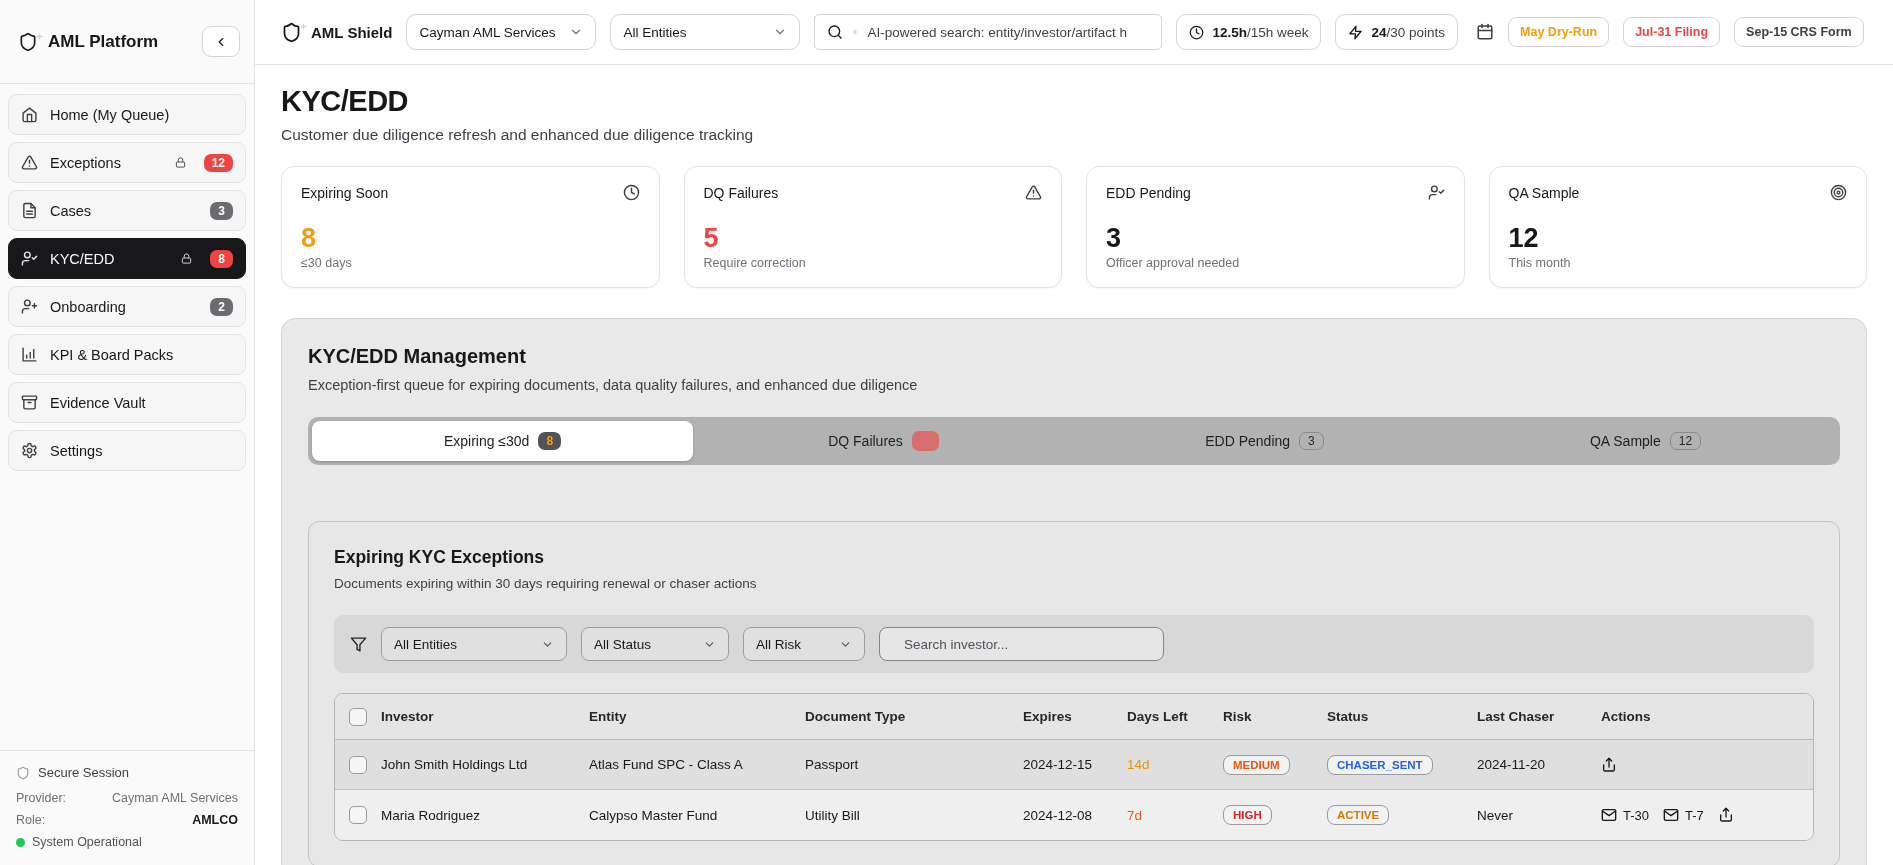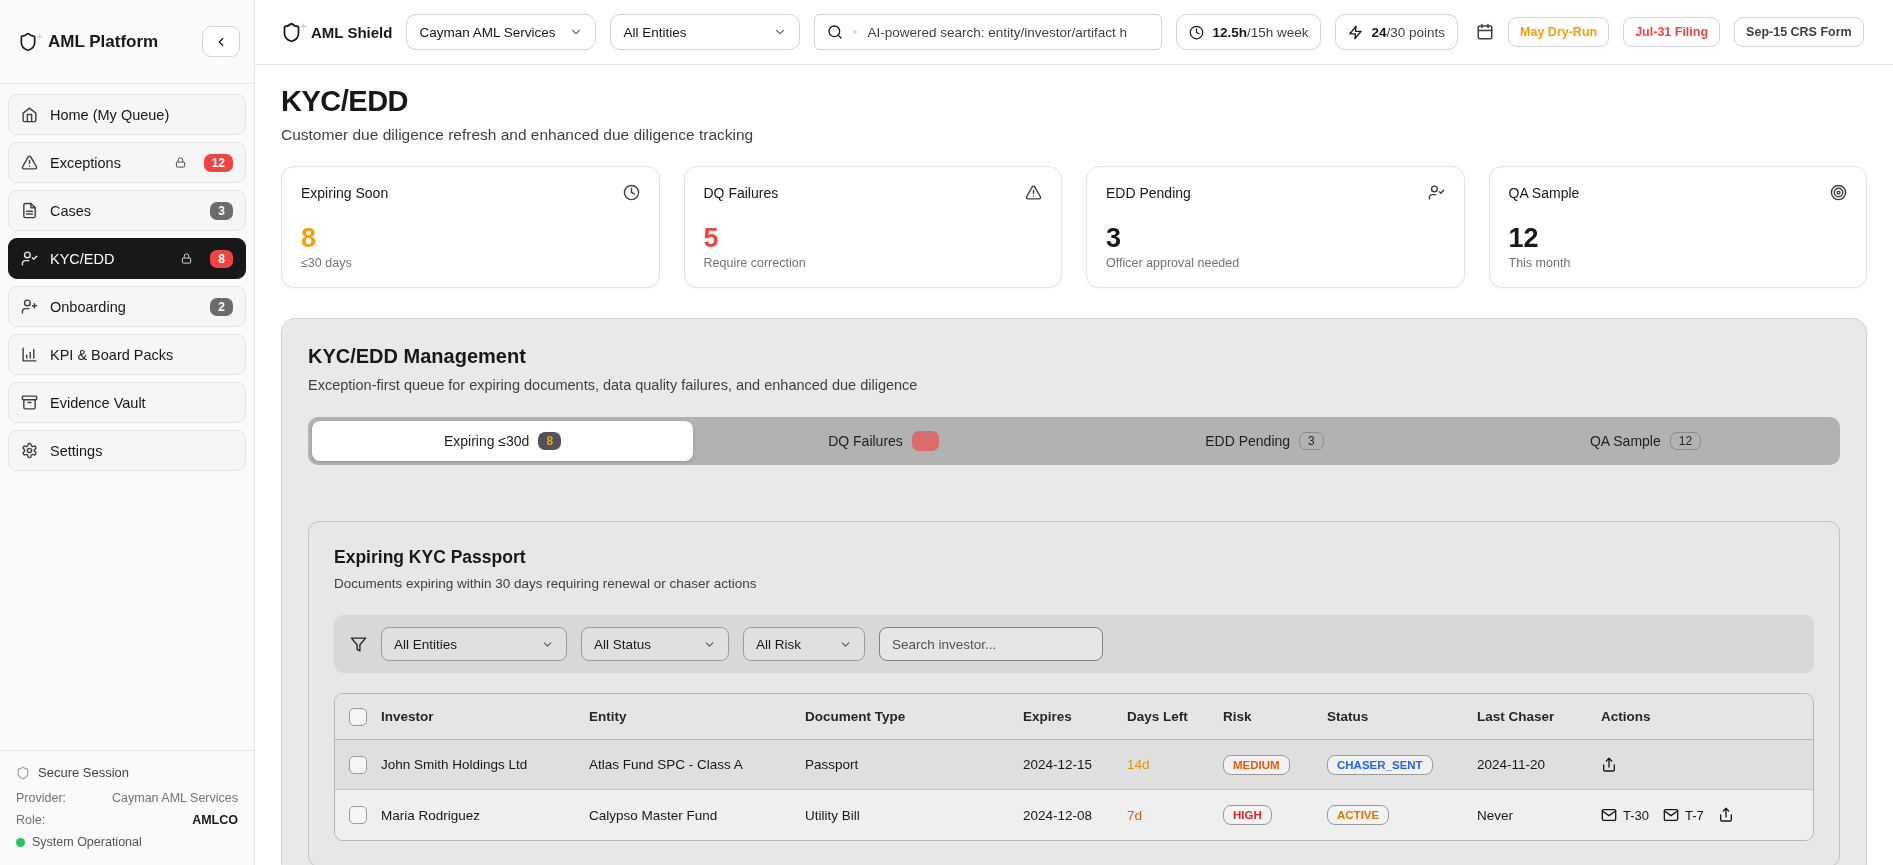--- a/index.html
+++ b/index.html
@@ -97,22 +97,22 @@
     background:#e7e7e7; }
   .exp-title { font-size:17.5px; font-weight:bold; }
   .exp-sub { font-size:13.5px; color:#3f3f46; margin-top:8px; }
   .filterbar { margin-top:24px; background:#d8d8d8; border-radius:9px; height:58px;
     display:flex; align-items:center; gap:14px; padding:0 16px; }
   .filterbar .ic { color:#27272a; }
   .f-select { height:34px; border:1px solid #9c9c9c; border-radius:8px; background:#e0e0e0;
     display:flex; align-items:center; justify-content:space-between; padding:0 12px;
     font-size:13.5px; cursor:pointer; }
   .f-select.w1{ width:186px; } .f-select.w2{ width:148px; } .f-select.w3{ width:122px; }
-  .f-search { width:224px; height:34px; border:1px solid #838383; border-radius:8px;
-    background:#e6e6e6; display:flex; align-items:center; padding:0 12px; }
+  .f-search { width:285px; height:34px; border:1px solid #838383; border-radius:8px;
+    background:#e6e6e6; display:flex; align-items:center; padding:0 24px; }
   .f-search input { border:none; outline:none; background:transparent; width:100%;
     font-size:13.5px; font-family:"Liberation Sans",sans-serif; color:#18181b; }
   .f-search input::placeholder { color:#52525b; opacity:1; }
 
   
   .tablebox { margin-top:20px; border:1px solid #b5b5b5; border-radius:9px; overflow:hidden; }
   .trow { display:grid; align-items:center;
     grid-template-columns:46px 208px 216px 218px 104px 96px 104px 150px 124px 1fr; }
   .thead { height:46px; background:#e5e5e5; border-bottom:1px solid #b8b8b8;
     font-size:13.5px; font-weight:bold; color:#27272a; }
@@ -436,21 +436,21 @@
             <span>EDD Pending</span>
             <span class="tbadge-outline">3</span>
           </div>
           <div class="tab">
             <span>QA Sample</span>
             <span class="tbadge-outline">12</span>
           </div>
         </div>
 
         <div class="exp-card">
-          <div class="exp-title">Expiring KYC Passport</div>
+          <div class="exp-title">Expiring KYC Exceptions</div>
           <div class="exp-sub">Documents expiring within 30 days requiring renewal or chaser actions</div>
 
           <div class="filterbar">
             <span class="ic">
                 <svg width="17" height="17" viewBox="0 0 24 24" fill="none" stroke="currentColor" stroke-width="2" stroke-linecap="round" stroke-linejoin="round">
                   <polygon points="22 3 2 3 10 12.46 10 19 14 21 14 12.46 22 3"></polygon>
                 </svg>
               </span>
             <div class="f-select w1">
               <span>All Entities</span>

